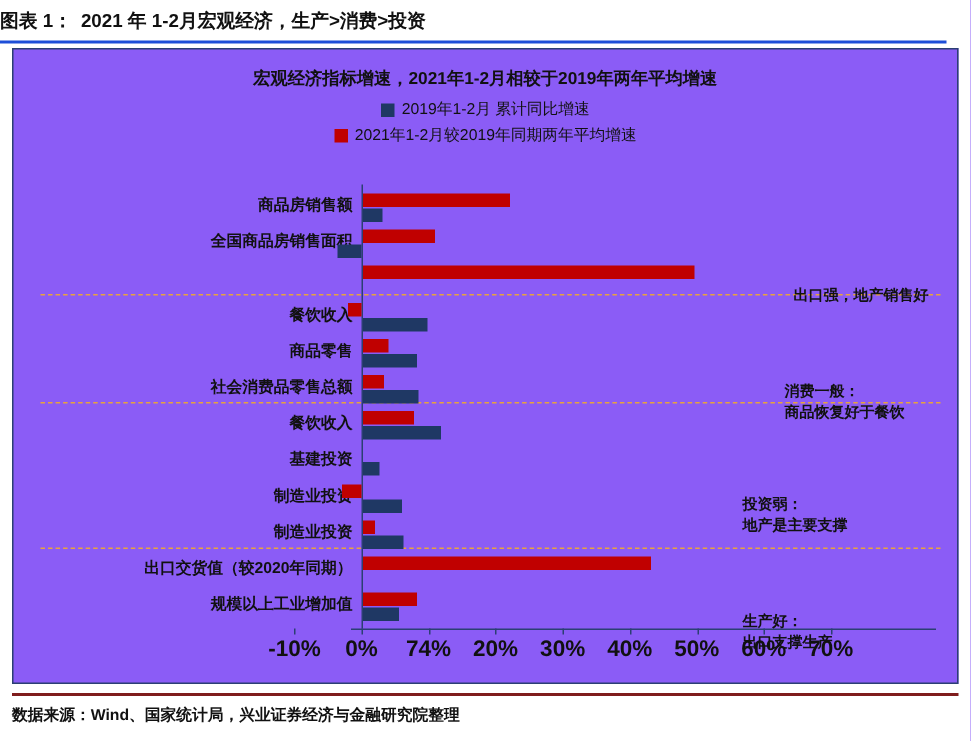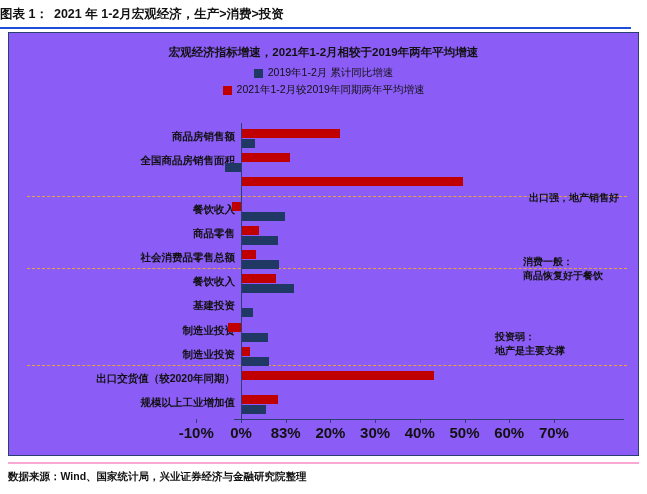--- a/index.html
+++ b/index.html
@@ -61,21 +61,21 @@
   .xtick{
     position:absolute;font-size:15px;color:#111;text-align:center;width:40px;font-weight:bold;
   }
   .xtick-mark{position:absolute;width:1px;height:4px;background:#2b3f73;}
   .annot{
     position:absolute;font-size:10px;font-weight:bold;color:#111;line-height:1.35;white-space:nowrap;
   }
   
   .footer{
     position:absolute;left:8px;top:462px;width:631px;
-    border-top:2px solid #f9a8d4;padding-top:6px;
+    border-top:2px solid #7f1d1d;padding-top:6px;
     font-size:10.5px;font-weight:bold;color:#111;
   }
 </style>
 </head>
 <body>
 
 <div class="fig-header">
   <span class="label">图表 1：</span>
   <span class="title">2021 年 1-2月宏观经济，生产&gt;消费&gt;投资</span>
 </div>
@@ -130,21 +130,21 @@
       <div class="bar" style="width: 27.267px; left: 233px; top: 323.8px; background: rgb(31, 56, 100);"></div>
       <div class="cat-label" style="top: 339px; right: 405px;">出口交货值（较2020年同期）</div>
       <div class="bar" style="width: 192.21px; left: 233px; top: 338px; background: rgb(192, 0, 0);"></div>
       <div class="cat-label" style="top: 363.2px; right: 405px;">规模以上工业增加值</div>
       <div class="bar" style="width: 36.207px; left: 233px; top: 362.2px; background: rgb(192, 0, 0);"></div>
       <div class="bar" style="width: 23.691px; left: 233px; top: 372.2px; background: rgb(31, 56, 100);"></div>
       <div class="xtick" style="left: 167.3px; top: 391px;">-10%</div>
       <div class="xtick-mark" style="left: 187.3px; top: 386px;"></div>
       <div class="xtick" style="left: 212px; top: 391px;">0%</div>
       <div class="xtick-mark" style="left: 232px; top: 386px;"></div>
-      <div class="xtick" style="left: 256.7px; top: 391px;">83%</div>
+      <div class="xtick" style="left: 256.7px; top: 391px;">74%</div>
       <div class="xtick-mark" style="left: 276.7px; top: 386px;"></div>
       <div class="xtick" style="left: 301.4px; top: 391px;">20%</div>
       <div class="xtick-mark" style="left: 321.4px; top: 386px;"></div>
       <div class="xtick" style="left: 346.1px; top: 391px;">30%</div>
       <div class="xtick-mark" style="left: 366.1px; top: 386px;"></div>
       <div class="xtick" style="left: 390.8px; top: 391px;">40%</div>
       <div class="xtick-mark" style="left: 410.8px; top: 386px;"></div>
       <div class="xtick" style="left: 435.5px; top: 391px; text-align: center;">50%</div>
       <div class="xtick-mark" style="left: 455.5px; top: 386px;"></div>
       <div class="xtick" style="left: 480.2px; top: 391px;">60%</div>
@@ -155,16 +155,20 @@
         <div>出口强，地产销售好</div>
       </div>
       <div class="annot" style="left: 486px; top: 222px; margin-left: 28px;">
         <div>消费一般：</div>
         <div>商品恢复好于餐饮</div>
       </div>
       <div class="annot" style="left: 486px; top: 297px;">
         <div>投资弱：</div>
         <div>地产是主要支撑</div>
       </div>
+      <div class="annot" style="left: 486px; top: 375px;">
+        <div>生产好：</div>
+        <div>出口支撑生产</div>
+      </div>
     </div>
 </div>
 
 <div class="footer">数据来源：Wind、国家统计局，兴业证券经济与金融研究院整理</div>
 
 </body></html>

